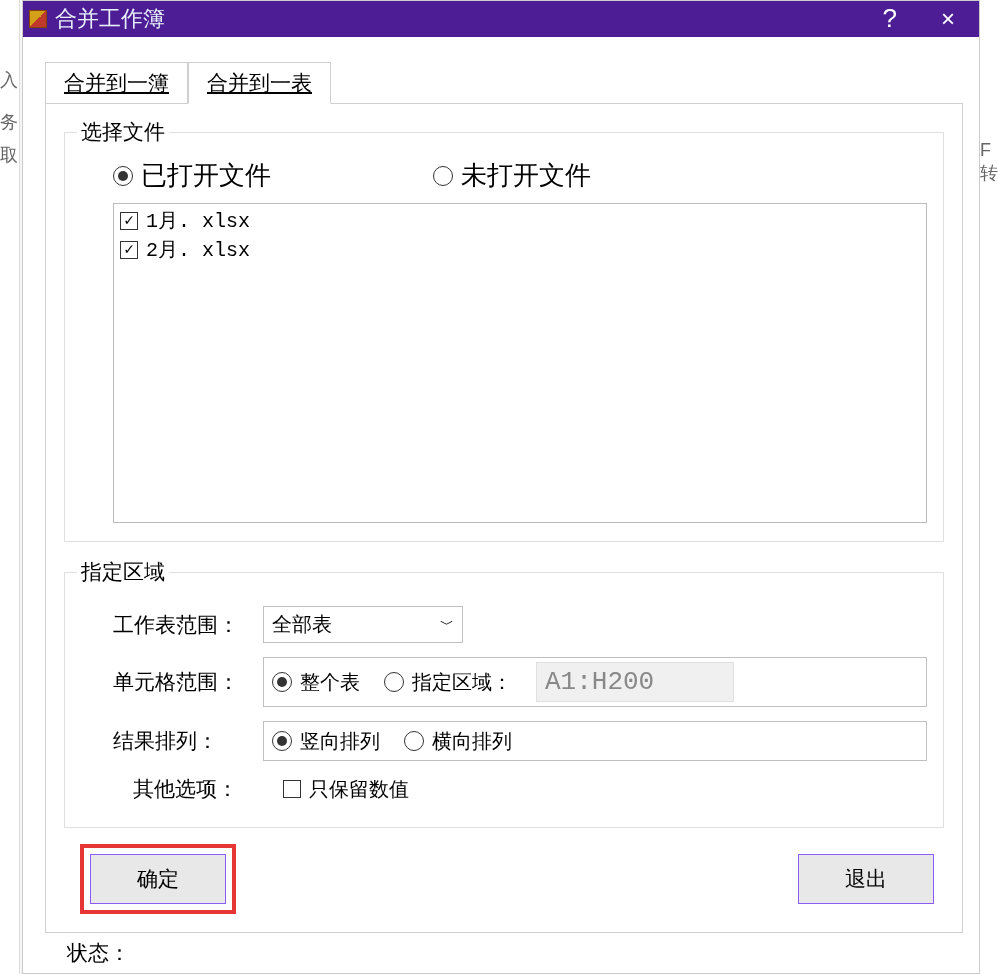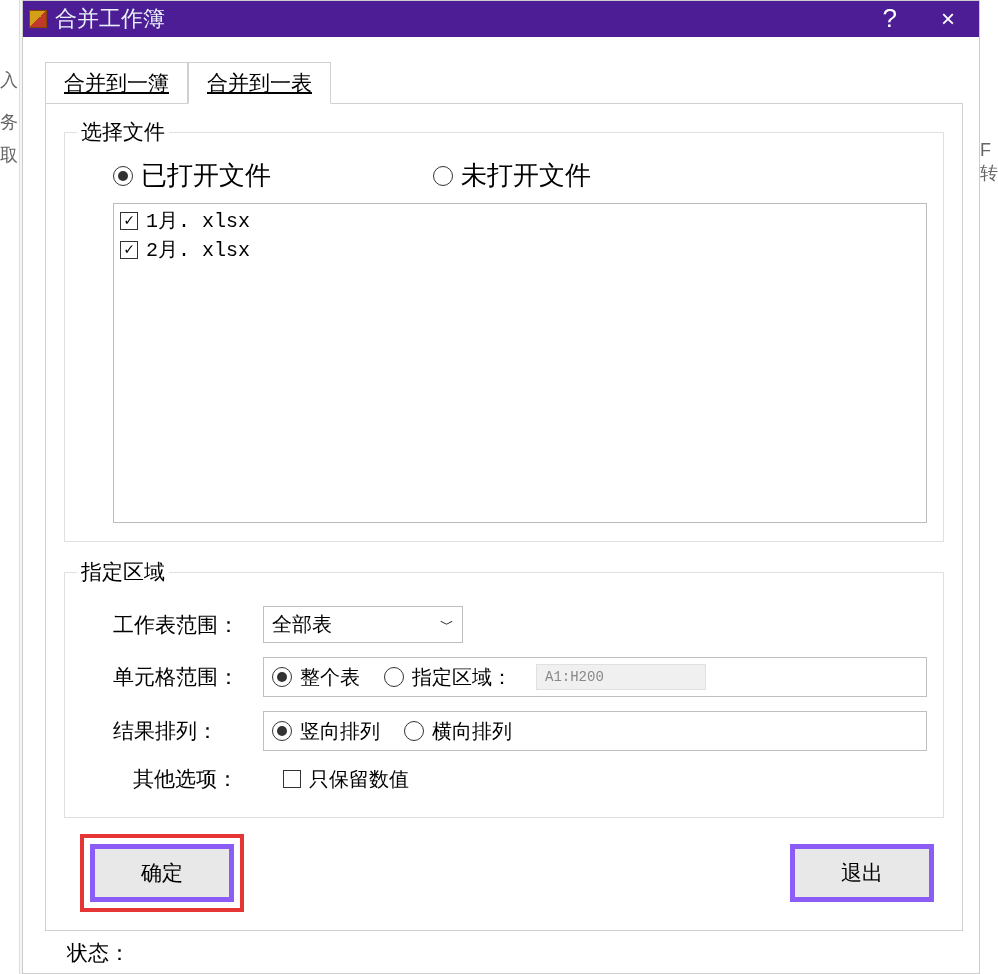--- a/index.html
+++ b/index.html
@@ -209,31 +209,31 @@
       align-items: center;
       font-size: 20px;
       margin-right: 24px;
       cursor: pointer;
     }
     .text-input-disabled {
       background: #f0f0f0;
       border: 1px solid #e0e0e0;
       padding: 4px 8px;
       font-family: "Courier New", monospace;
-      font-size: 14px;
+      font-size: 26px;
       color: #888;
-      width: 170px;
+      width: 198px;
     }
     .button-row {
       display: flex;
       justify-content: space-between;
       padding: 0 10px 0 16px;
     }
     .btn {
-      border: 5px solid #8b5cf6;
+      border: 1px solid #8b5cf6;
       background: #e8e8e8;
       padding: 10px 46px;
       font-size: 21px;
       cursor: pointer;
     }
     .highlight-box {
       border: 4px solid #e53535;
       padding: 6px;
       display: inline-block;
     }

